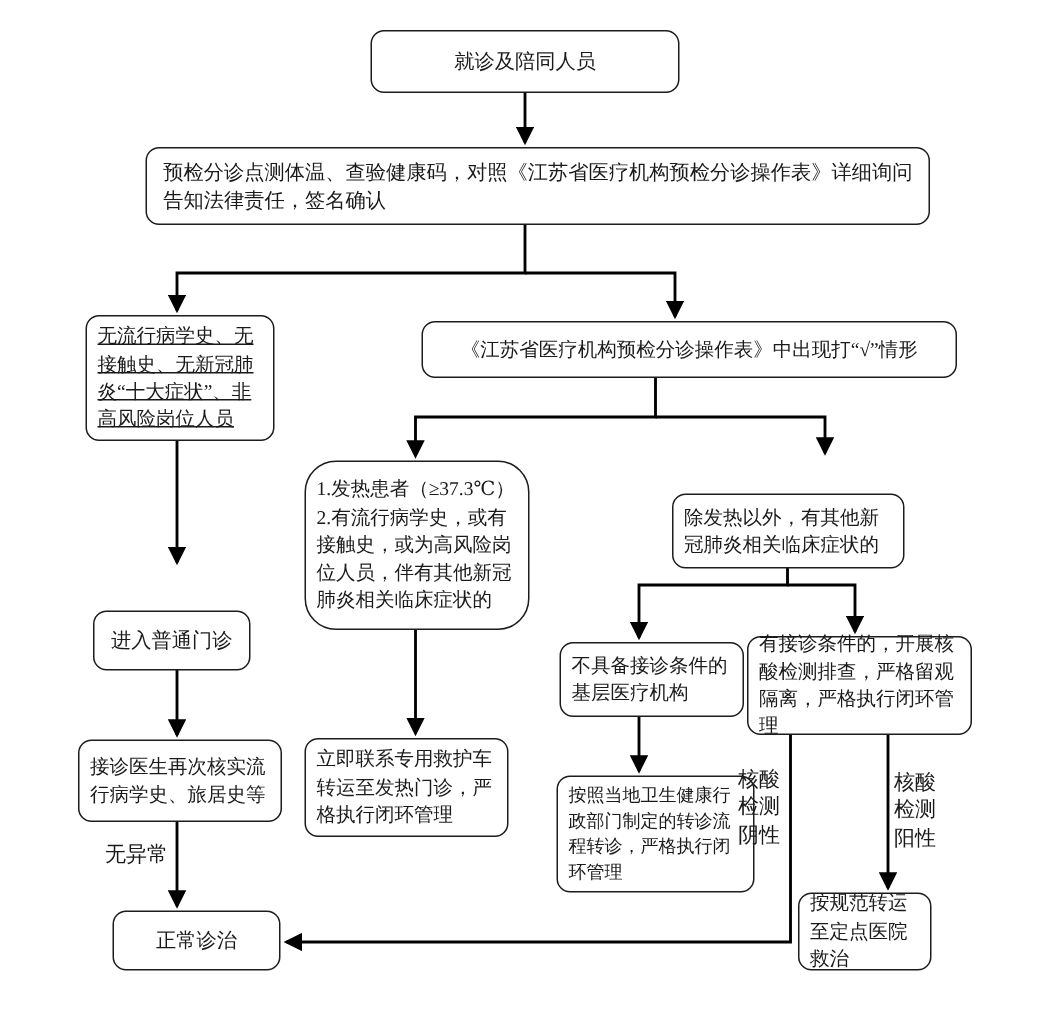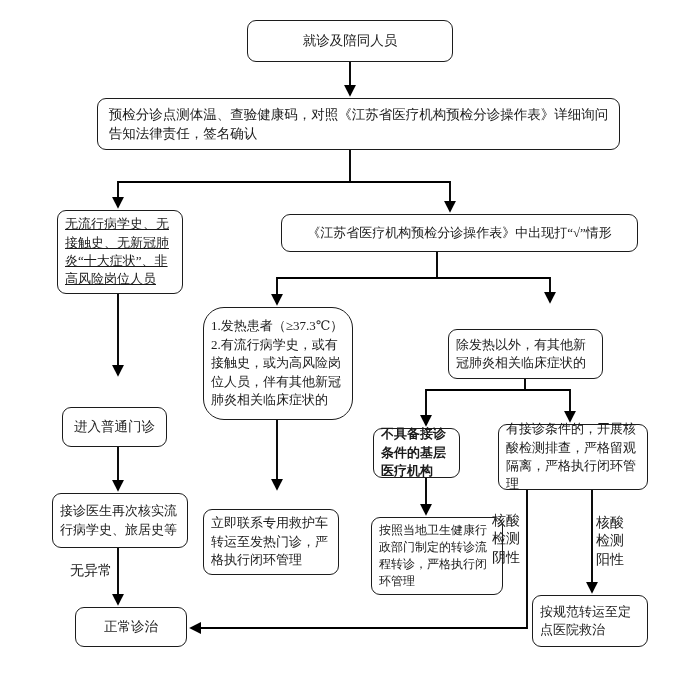--- a/index.html
+++ b/index.html
@@ -45,27 +45,27 @@
     font-family: Liberation Mono, monospace;
   }
   
   .n-start        { left: 247px; top: 20px;  width: 206px; height: 42px; }
   .n-screening    { left: 97px;  top: 98px;  width: 523px; height: 52px; font-size: 13.5px; }
   .n-no-history   { left: 57px;  top: 210px; width: 126px; height: 84px; font-size: 13px; text-decoration: underline; }
   .n-checked      { left: 258px; top: 214px; width: 357px; height: 38px; font-size: 13px; margin-left: 23px; }
   .n-fever        { left: 203px; top: 307px; width: 150px; height: 113px; font-size: 13px; border-radius: 21px; }
   .n-other        { left: 448px; top: 305px; width: 155px; height: 50px; font-size: 13px; margin-top: 24px; }
   .n-general      { left: 62px;  top: 378px; width: 105px; height: 40px; margin-top: 29px; }
-  .n-no-capacity  { left: 373px; top: 428px; width: 87px; height: 50px; font-size: 13px; font-weight: bold; }
+  .n-no-capacity  { left: 373px; top: 428px; width: 123px; height: 50px; font-size: 13px; }
   .n-has-capacity { left: 498px; top: 424px; width: 150px; height: 66px; font-size: 13px; }
   .n-doctor       { left: 52px;  top: 493px; width: 136px; height: 55px; font-size: 13px; }
-  .n-ambulance    { left: 203px; top: 492px; width: 136px; height: 66px; font-size: 13px; margin-top: 17px; }
+  .n-ambulance    { left: 203px; top: 492px; width: 136px; height: 66px; font-size: 13px; }
   .n-local        { left: 371px; top: 517px; width: 132px; height: 78px; font-size: 12px; }
   .n-normal       { left: 75px;  top: 607px; width: 112px; height: 40px; }
-  .n-designated   { left: 532px; top: 595px; width: 116px; height: 52px; font-size: 13px; }
+  .n-designated   { left: 532px; top: 595px; width: 89px; height: 52px; font-size: 13px; }
   
   .l-no-abnormal  { left: 70px;  top: 562px; }
   .l-nat-negative { left: 492px; top: 512px; }
   .l-nat-positive { left: 596px; top: 514px; }
 </style>
 </head>
 <body>
 
 <div id="stage">
 

